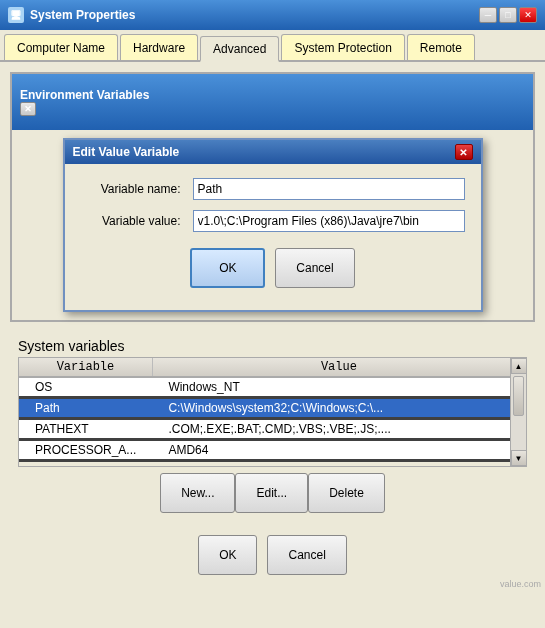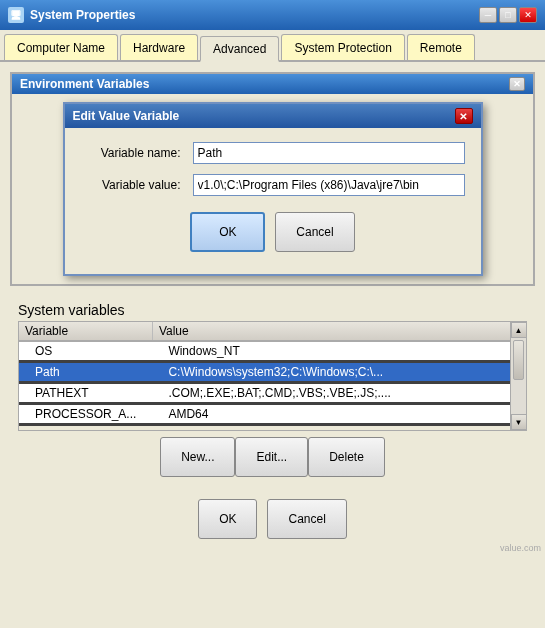--- a/index.html
+++ b/index.html
@@ -97,25 +97,26 @@
     
     .env-panel {
       background: #ece9d8;
       border: 2px solid #aaa;
       margin-bottom: 8px;
       position: relative;
     }
     .env-panel-title {
       background: linear-gradient(to bottom, #4a90d9 0%, #2060b0 100%);
       color: white;
-      padding: 3px 8px;
+      padding: 14px 8px;
       font-size: 12px;
       font-weight: bold;
       display: flex;
       justify-content: space-between;
+      flex-direction: column;
     }
     .env-panel-close {
       width: 16px;
       height: 14px;
       background: linear-gradient(to bottom, #e8e8e8, #c8c8c8);
       border: 1px solid #888;
       border-radius: 2px;
       font-size: 9px;
       display: flex;
       align-items: center;
@@ -226,24 +227,25 @@
       width: 100%;
       border-collapse: collapse;
       font-size: 12px;
       background: white;
     }
     .table-inner thead tr {
       background: linear-gradient(to bottom, #e8e5dd, #d0ccc4);
     }
     .table-inner th {
       padding: 2px 6px;
-      text-align: left;
+      text-align: center;
       border-right: 1px solid #bbb;
       border-bottom: 2px solid #aaa;
       font-weight: normal;
+      font-family: Liberation Mono, monospace;
     }
     .table-inner td {
       padding: 2px 16px;
       border-bottom: 3px solid #404040;
       white-space: nowrap;
       overflow: hidden;
       max-width: 200px;
       text-overflow: ellipsis;
     }
     .table-inner tr.selected td {

